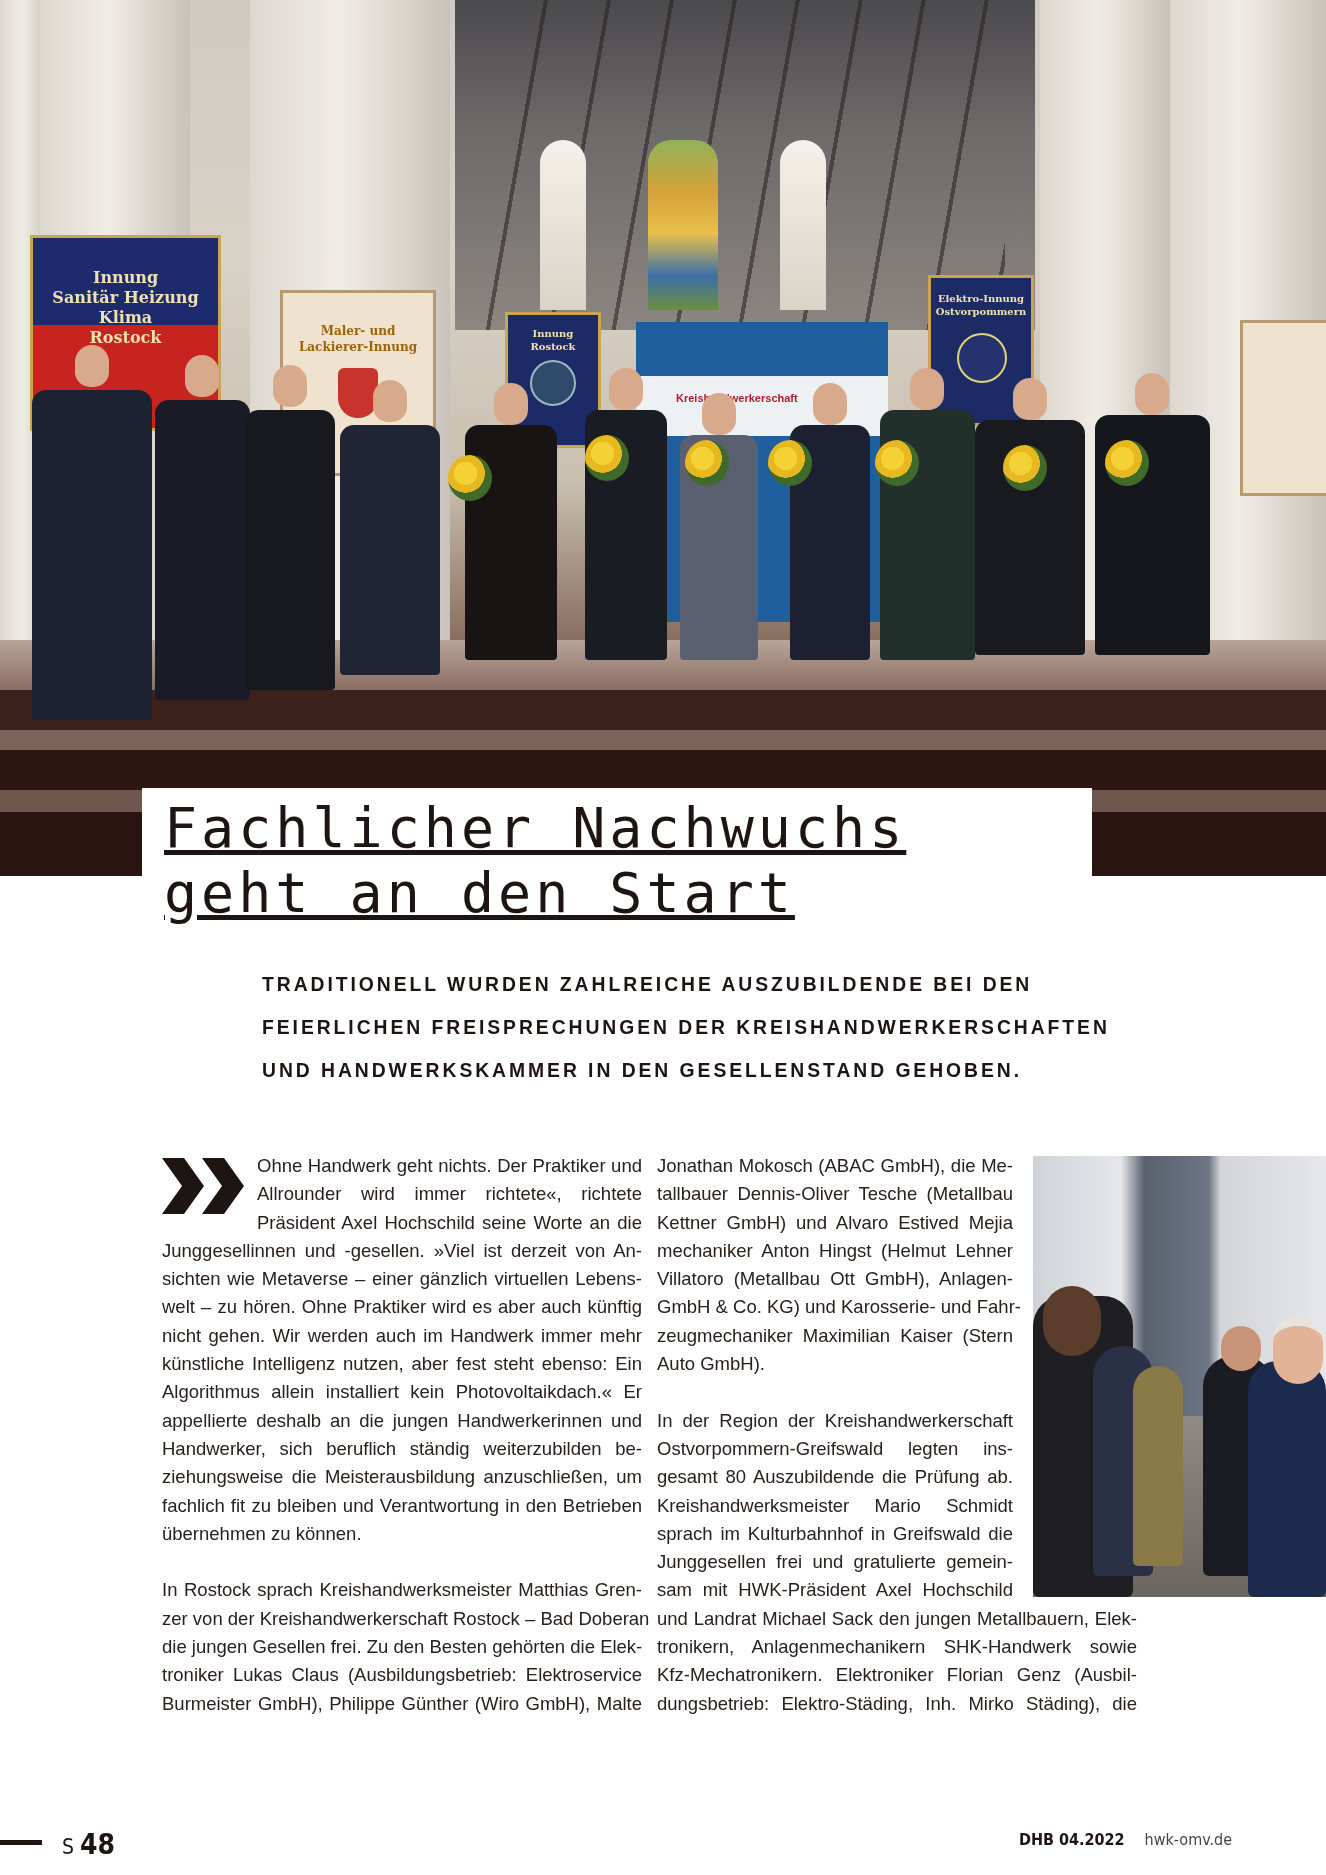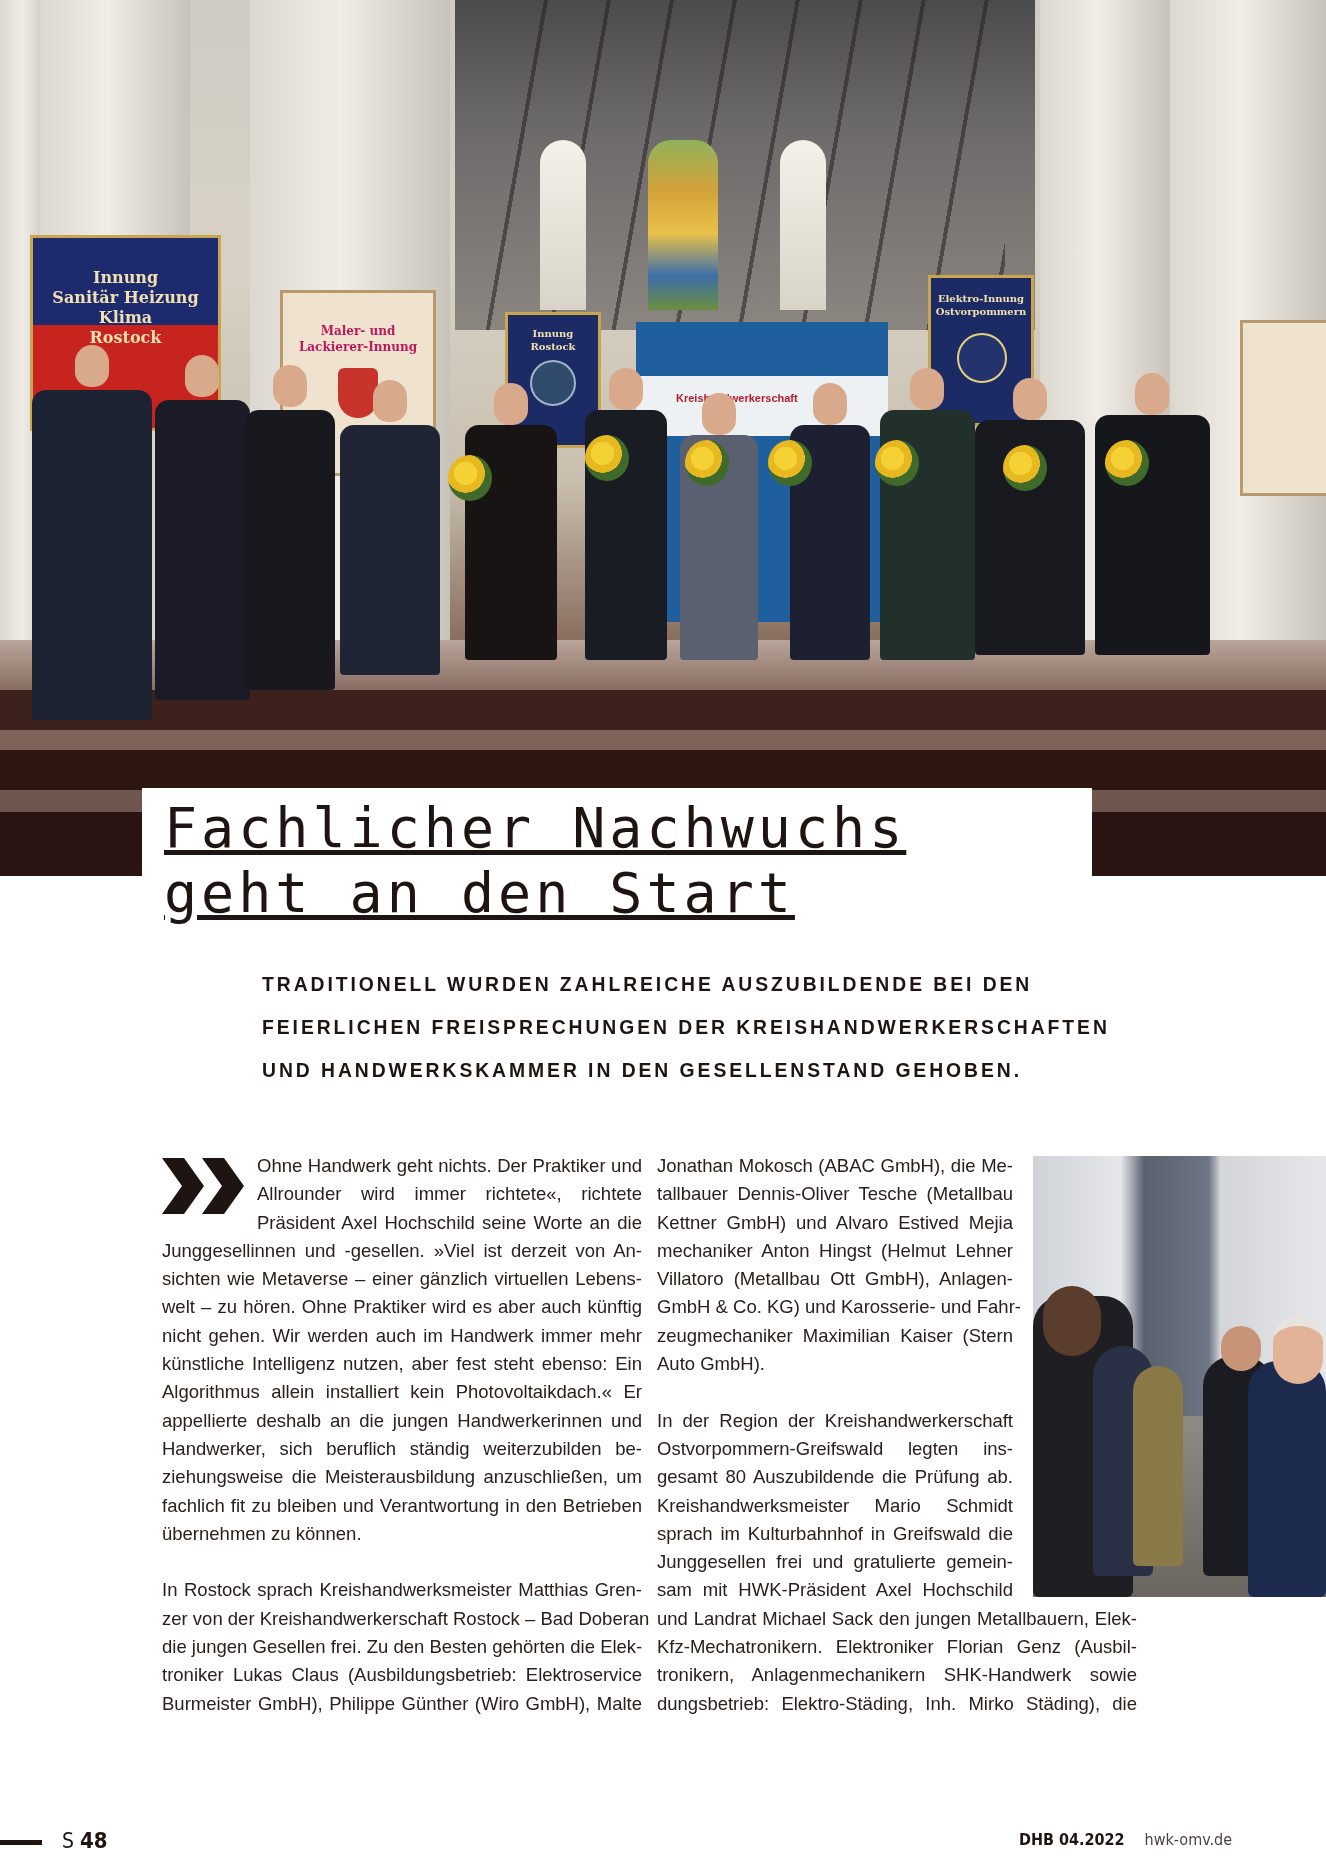--- a/index.html
+++ b/index.html
@@ -62,21 +62,21 @@
   .side-photo { position:absolute; left:1033px; top:1156px; width:293px; height:441px; overflow:hidden;
                 background:linear-gradient(90deg,#cfd3d8 0%,#e5e7ea 30%,#59606e 38%,#6e7584 60%,#d3d5d8 64%,#e6e7ea 100%); }
   .side-photo .floor { position:absolute; left:0; top:260px; width:293px; height:181px;
                        background:linear-gradient(180deg,#8f8a84,#6a655f); }
   .side-photo .fig { position:absolute; border-radius:30px 30px 6px 6px; }
 
   
   .footer-rule { position:absolute; left:0; top:1840px; width:42px; height:5px; background:#1e1512; }
   .footer-page { position:absolute; left:62px; top:1828px; font-family:"DejaVu Sans Condensed","DejaVu Sans", sans-serif; }
   .page-prefix { font-size:21px; color:#1e1512; margin-right:6px; }
-  .page-num { font-size:22px; font-weight:bold; color:#1e1512; }
+  .page-num { font-size:28px; font-weight:bold; color:#1e1512; }
   .footer-right { position:absolute; right:94px; top:1830px; font-size:16px; white-space:nowrap; }
   .issue { font-weight:bold; color:#1e1512; font-family:"DejaVu Sans Condensed","DejaVu Sans", sans-serif; margin-right:10px; }
   .site { color:#4a4340; font-family:"DejaVu Sans Condensed","DejaVu Sans", sans-serif;margin-left:10px; }
 </style>
 </head>
 <body>
 
 <div class="hero">
   <div class="vault"></div>
   <div class="pillar" style="left:0;width:50px;"></div>
@@ -89,21 +89,21 @@
   <div class="window" style="left:780px;"></div>
 
   <div class="banner banner-red" style="left:30px;top:235px;width:185px;height:190px;">
     <div class="banner-text" style="top:30px;">
       <span style="display:block">Innung</span>
       <span style="display:block">Sanitär Heizung Klima</span>
       <span style="display:block">Rostock</span>
     </div>
   </div>
   <div class="banner banner-cream" style="left:280px;top:290px;width:150px;height:180px;">
-    <div class="banner-text" style="top:30px;color:#be185d;font-size:12px;line-height:16px;">
+    <div class="banner-text" style="top:30px;color:#a16207;font-size:12px;line-height:16px;">
       <span style="display:block">Maler- und</span>
       <span style="display:block">Lackierer-Innung</span>
     </div>
     <div style="position:absolute;left:55px;top:75px;width:40px;height:50px;border-radius:6px 6px 20px 20px;background:#c8342b;"></div>
   </div>
   <div class="banner banner-blue" style="left:505px;top:312px;width:90px;height:130px;">
     <div class="banner-text" style="top:12px;font-size:10px;line-height:13px;">
       <span style="display:block">Innung</span>
       <span style="display:block">Rostock</span>
     </div>
@@ -230,22 +230,22 @@
   <span class="gap"></span>
   <div>
     <span class="line">In der Region der Kreishandwerkerschaft</span>
     <span class="line">Ostvorpommern-Greifswald legten ins-</span>
     <span class="line">gesamt 80 Auszubildende die Prüfung ab.</span>
     <span class="line">Kreishandwerksmeister Mario Schmidt</span>
     <span class="line">sprach im Kulturbahnhof in Greifswald die</span>
     <span class="line">Junggesellen frei und gratulierte gemein-</span>
     <span class="line">sam mit HWK-Präsident Axel Hochschild</span>
     <span class="line wide">und Landrat Michael Sack den jungen Metallbauern, Elek-</span>
+    <span class="line wide">tronikern, Anlagenmechanikern SHK-Handwerk sowie</span>
     <span class="line wide">Kfz-Mechatronikern. Elektroniker Florian Genz (Ausbil-</span>
-    <span class="line wide">tronikern, Anlagenmechanikern SHK-Handwerk sowie</span>
     <span class="line wide">dungsbetrieb: Elektro-Städing, Inh. Mirko Städing), die</span>
   </div>
 </div>
 
 <div class="side-photo">
   <div class="floor"></div>
   <div class="fig" style="left:0;top:140px;width:100px;height:301px;background:#1f1e22;"></div>
   <div style="position:absolute;left:10px;top:130px;width:58px;height:70px;border-radius:30px;background:#5a3d2c;"></div>
   <div class="fig" style="left:60px;top:190px;width:60px;height:230px;background:#2a3146;"></div>
   <div class="fig" style="left:100px;top:210px;width:50px;height:200px;background:#8a7a48;"></div>

